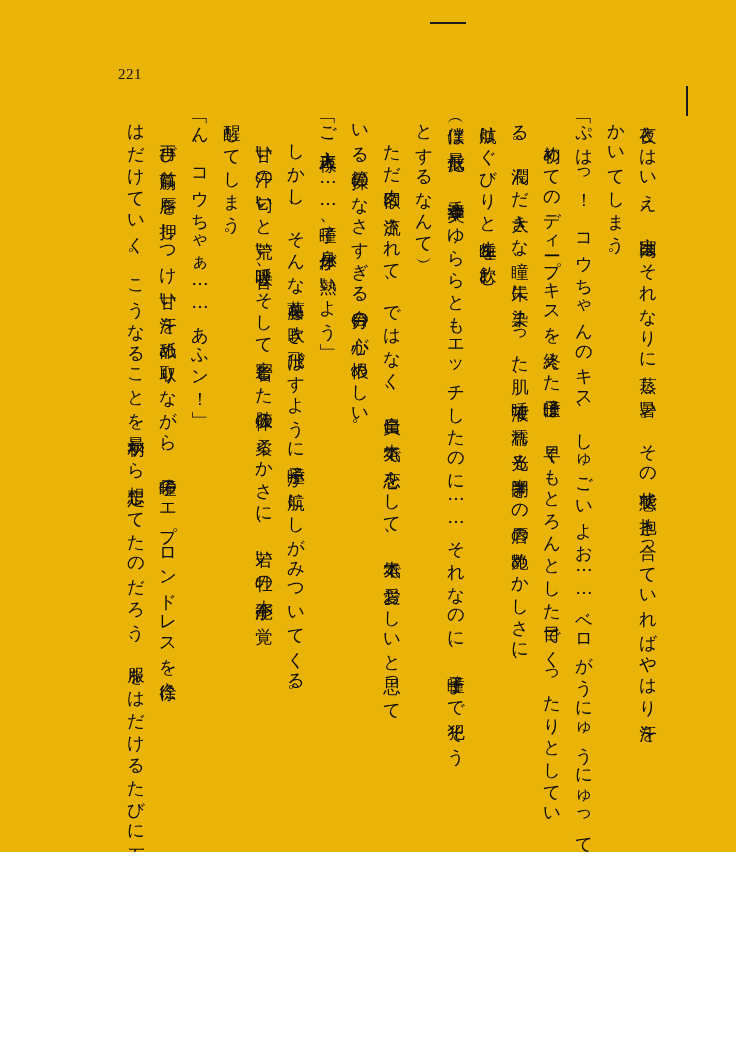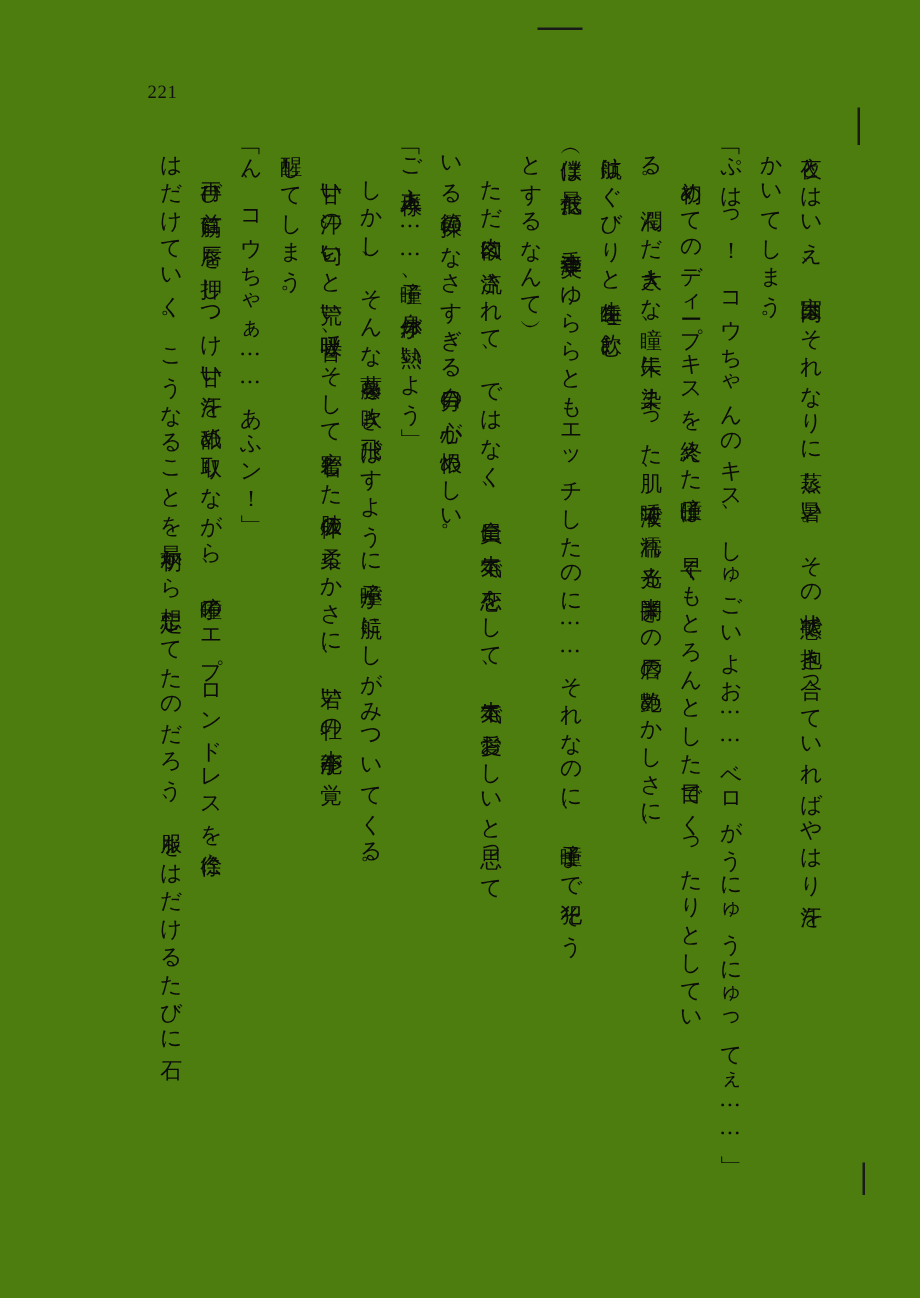--- a/index.html
+++ b/index.html
@@ -6,22 +6,22 @@
     margin: 0;
     padding: 0;
     background: #ffffff;
   }
   body {
     font-family: "DejaVu Serif", serif;
   }
   .page {
     position: relative;
     width: 736px;
-    height: 1038px;
-    background: #4d7c0f;
+    height: 852px;
+    background: #eab308;
     overflow: hidden;
   }
   
   .page-number {
     position: absolute;
     left: 118px;
     top: 66px;
     font-family: "Liberation Serif", serif;
     font-size: 15px;
     color: #111111;

